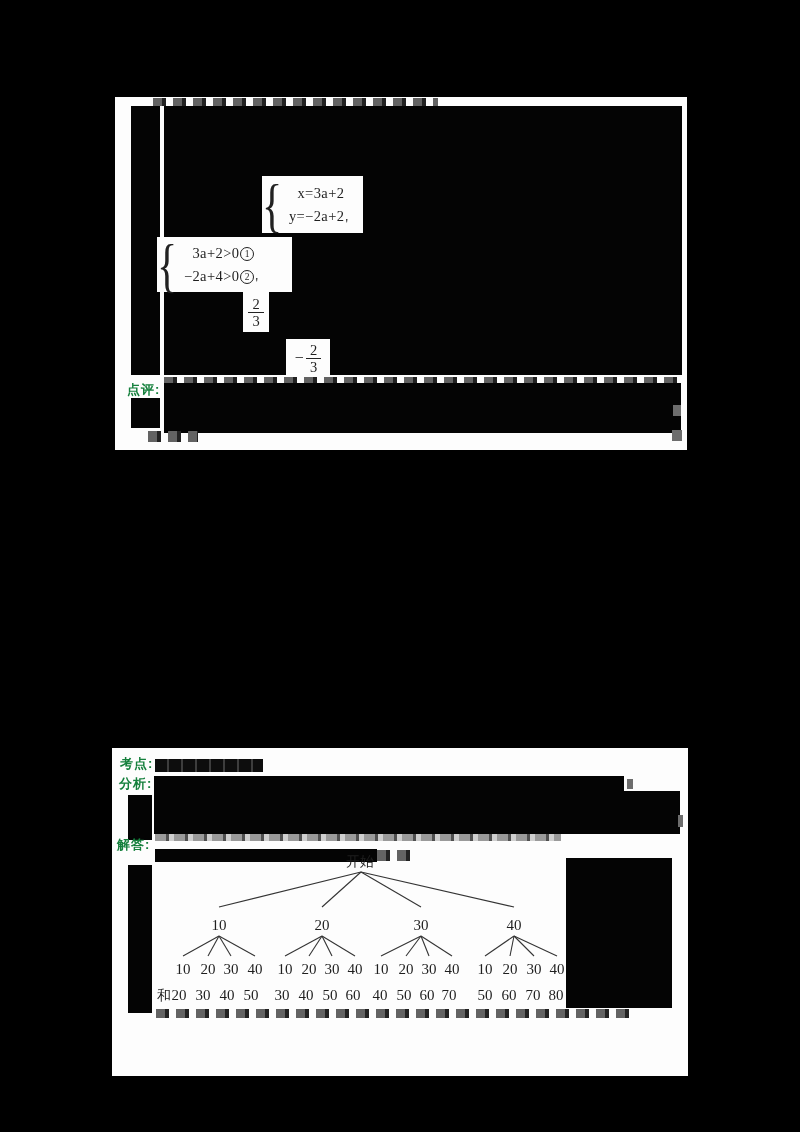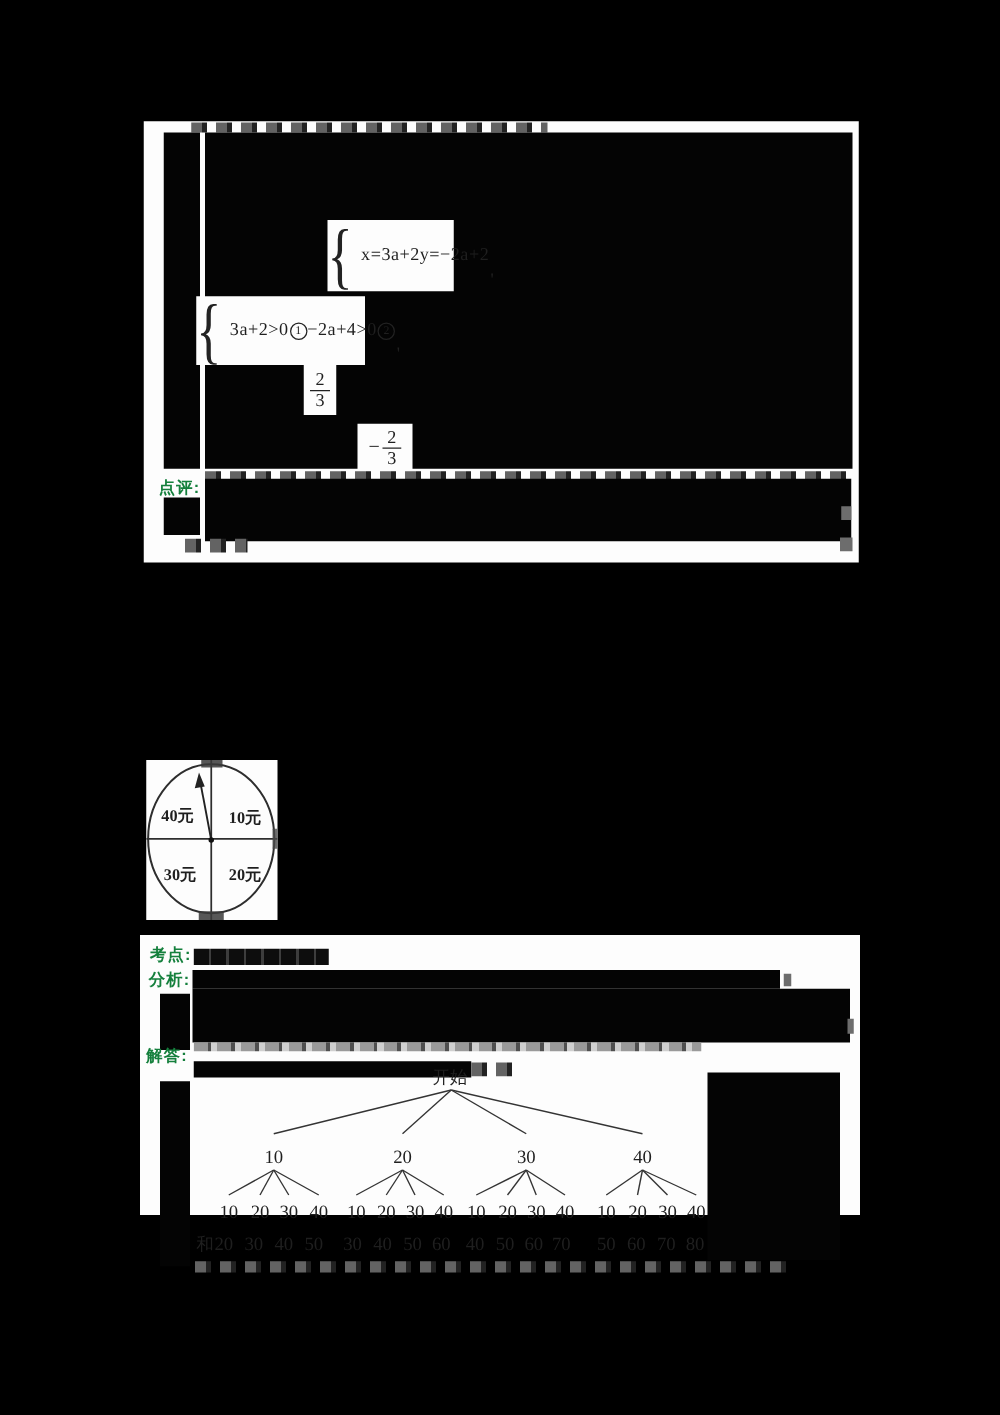--- a/index.html
+++ b/index.html
@@ -8,21 +8,21 @@
           font-family:"Liberation Sans",sans-serif;}
   .page{position:absolute;background:#fdfdfd;}
   .redact{position:absolute;background:#040404;}
   .smudge{position:absolute;background:repeating-linear-gradient(90deg,#636363 0 9px,#222 9px 13px,rgba(255,255,255,0) 13px 20px);}
   .smudge-light{position:absolute;background:repeating-linear-gradient(90deg,#9a9a9a 0 11px,#4f4f4f 11px 14px,#cfcfcf 14px 19px);}
   .frag{position:absolute;background:#6d6d6d;}
   .bluelabel{position:absolute;color:#15803d;font-weight:bold;font-size:13px;letter-spacing:1px;line-height:14px;}
   .serif{font-family:"Liberation Serif","DejaVu Serif",serif;color:#1f1f1f;}
   .patch{position:absolute;background:#fdfdfd;display:flex;align-items:center;}
   .brace{font-family:"Liberation Serif",serif;font-weight:300;color:#222;transform:scale(.75,1.05);transform-origin:left center;}
-  .eqlines{display:flex;flex-direction:row;text-align:right;}
+  .eqlines{display:flex;flex-direction:column;text-align:right;}
   .eqline{font-size:14.5px;line-height:23px;letter-spacing:.4px;white-space:nowrap;}
   .circled{display:inline-flex;align-items:center;justify-content:center;width:12px;height:12px;border:1.2px solid #222;
            border-radius:50%;font-size:9.5px;line-height:10px;margin-left:1px;vertical-align:1px;}
   .tick{font-size:14px;color:#222;align-self:flex-end;margin-left:1px;}
   .frac{display:inline-flex;flex-direction:column;align-items:center;font-size:14.5px;line-height:16px;}
   .frac .num{padding:0 4px;border-bottom:1.4px solid #222;}
   .fracrow{display:inline-flex;align-items:center;}
   .spin-label{position:absolute;text-align:center;font-size:13px;font-weight:600;line-height:15px;}
 </style>
 </head>
@@ -75,39 +75,22 @@
 
     <span class="bluelabel" style="left:12px;top:286px;">点评:</span>
     <div class="smudge" style="left:49px;top:280px;width:517px;height:7px;"></div>
     <div class="redact" style="left:49px;top:286px;width:517px;height:50px;"></div>
     <div class="redact" style="left:16px;top:301px;width:29px;height:30px;"></div>
     <div class="frag" style="left:558px;top:308px;width:8px;height:11px;"></div>
     <div class="frag" style="left:557px;top:333px;width:10px;height:11px;"></div>
     <div class="smudge" style="left:33px;top:334px;width:50px;height:11px;"></div>
   </div>
 
-  <div class="page" style="left:117px;top:608px;width:105px;height:128px;">
-    <svg width="105" height="128" viewBox="0 0 105 128" style="position:absolute;left:0;top:0;">
-      <ellipse cx="52" cy="63" rx="50.5" ry="59.5" fill="none" stroke="#2e2e2e" stroke-width="1.6"></ellipse>
-      <line x1="52" y1="0" x2="52" y2="128" stroke="#2e2e2e" stroke-width="1.4"></line>
-      <line x1="0" y1="63" x2="105" y2="63" stroke="#2e2e2e" stroke-width="1.4"></line>
-      <line x1="52" y1="64" x2="43.5" y2="19" stroke="#222" stroke-width="1.5"></line>
-      <polygon points="42.2,10 38.8,22.5 46.8,21.2" fill="#222"></polygon>
-      <circle cx="52" cy="64" r="2.2" fill="#111"></circle>
-      <rect x="44" y="0" width="17" height="6" fill="#3a3a3a" opacity="0.85"></rect>
-      <rect x="42" y="121" width="20" height="7" fill="#3a3a3a" opacity="0.85"></rect>
-      <rect x="101" y="55" width="4" height="16" fill="#4a4a4a" opacity="0.8"></rect>
-    </svg>
-    <span class="spin-label serif" style="left:4px;top:37px;width:42px;">40元</span>
-    <span class="spin-label serif" style="left:58px;top:38px;width:42px;">10元</span>
-    <span class="spin-label serif" style="left:6px;top:84px;width:42px;">30元</span>
-    <span class="spin-label serif" style="left:58px;top:84px;width:42px;">20元</span>
-  </div>
 
-  <div class="page" style="left:112px;top:748px;width:576px;height:224px;">
+  <div class="page" style="left:112px;top:748px;width:576px;height:328px;">
 
     <span class="bluelabel" style="left:8px;top:9px;">考点:</span>
     <div class="redact" style="left:43px;top:11px;width:108px;height:13px;background:repeating-linear-gradient(90deg,#0d0d0d 0 12px,#3d3d3d 12px 14px);"></div>
 
     <span class="bluelabel" style="left:7px;top:29px;">分析:</span>
     <div class="redact" style="left:42px;top:28px;width:470px;height:15px;"></div>
     <div class="redact" style="left:42px;top:43px;width:526px;height:43px;"></div>
     <div class="smudge-light" style="left:43px;top:86px;width:406px;height:7px;"></div>
     <div class="frag" style="left:515px;top:31px;width:6px;height:10px;"></div>
     <div class="frag" style="left:566px;top:67px;width:5px;height:12px;"></div>

